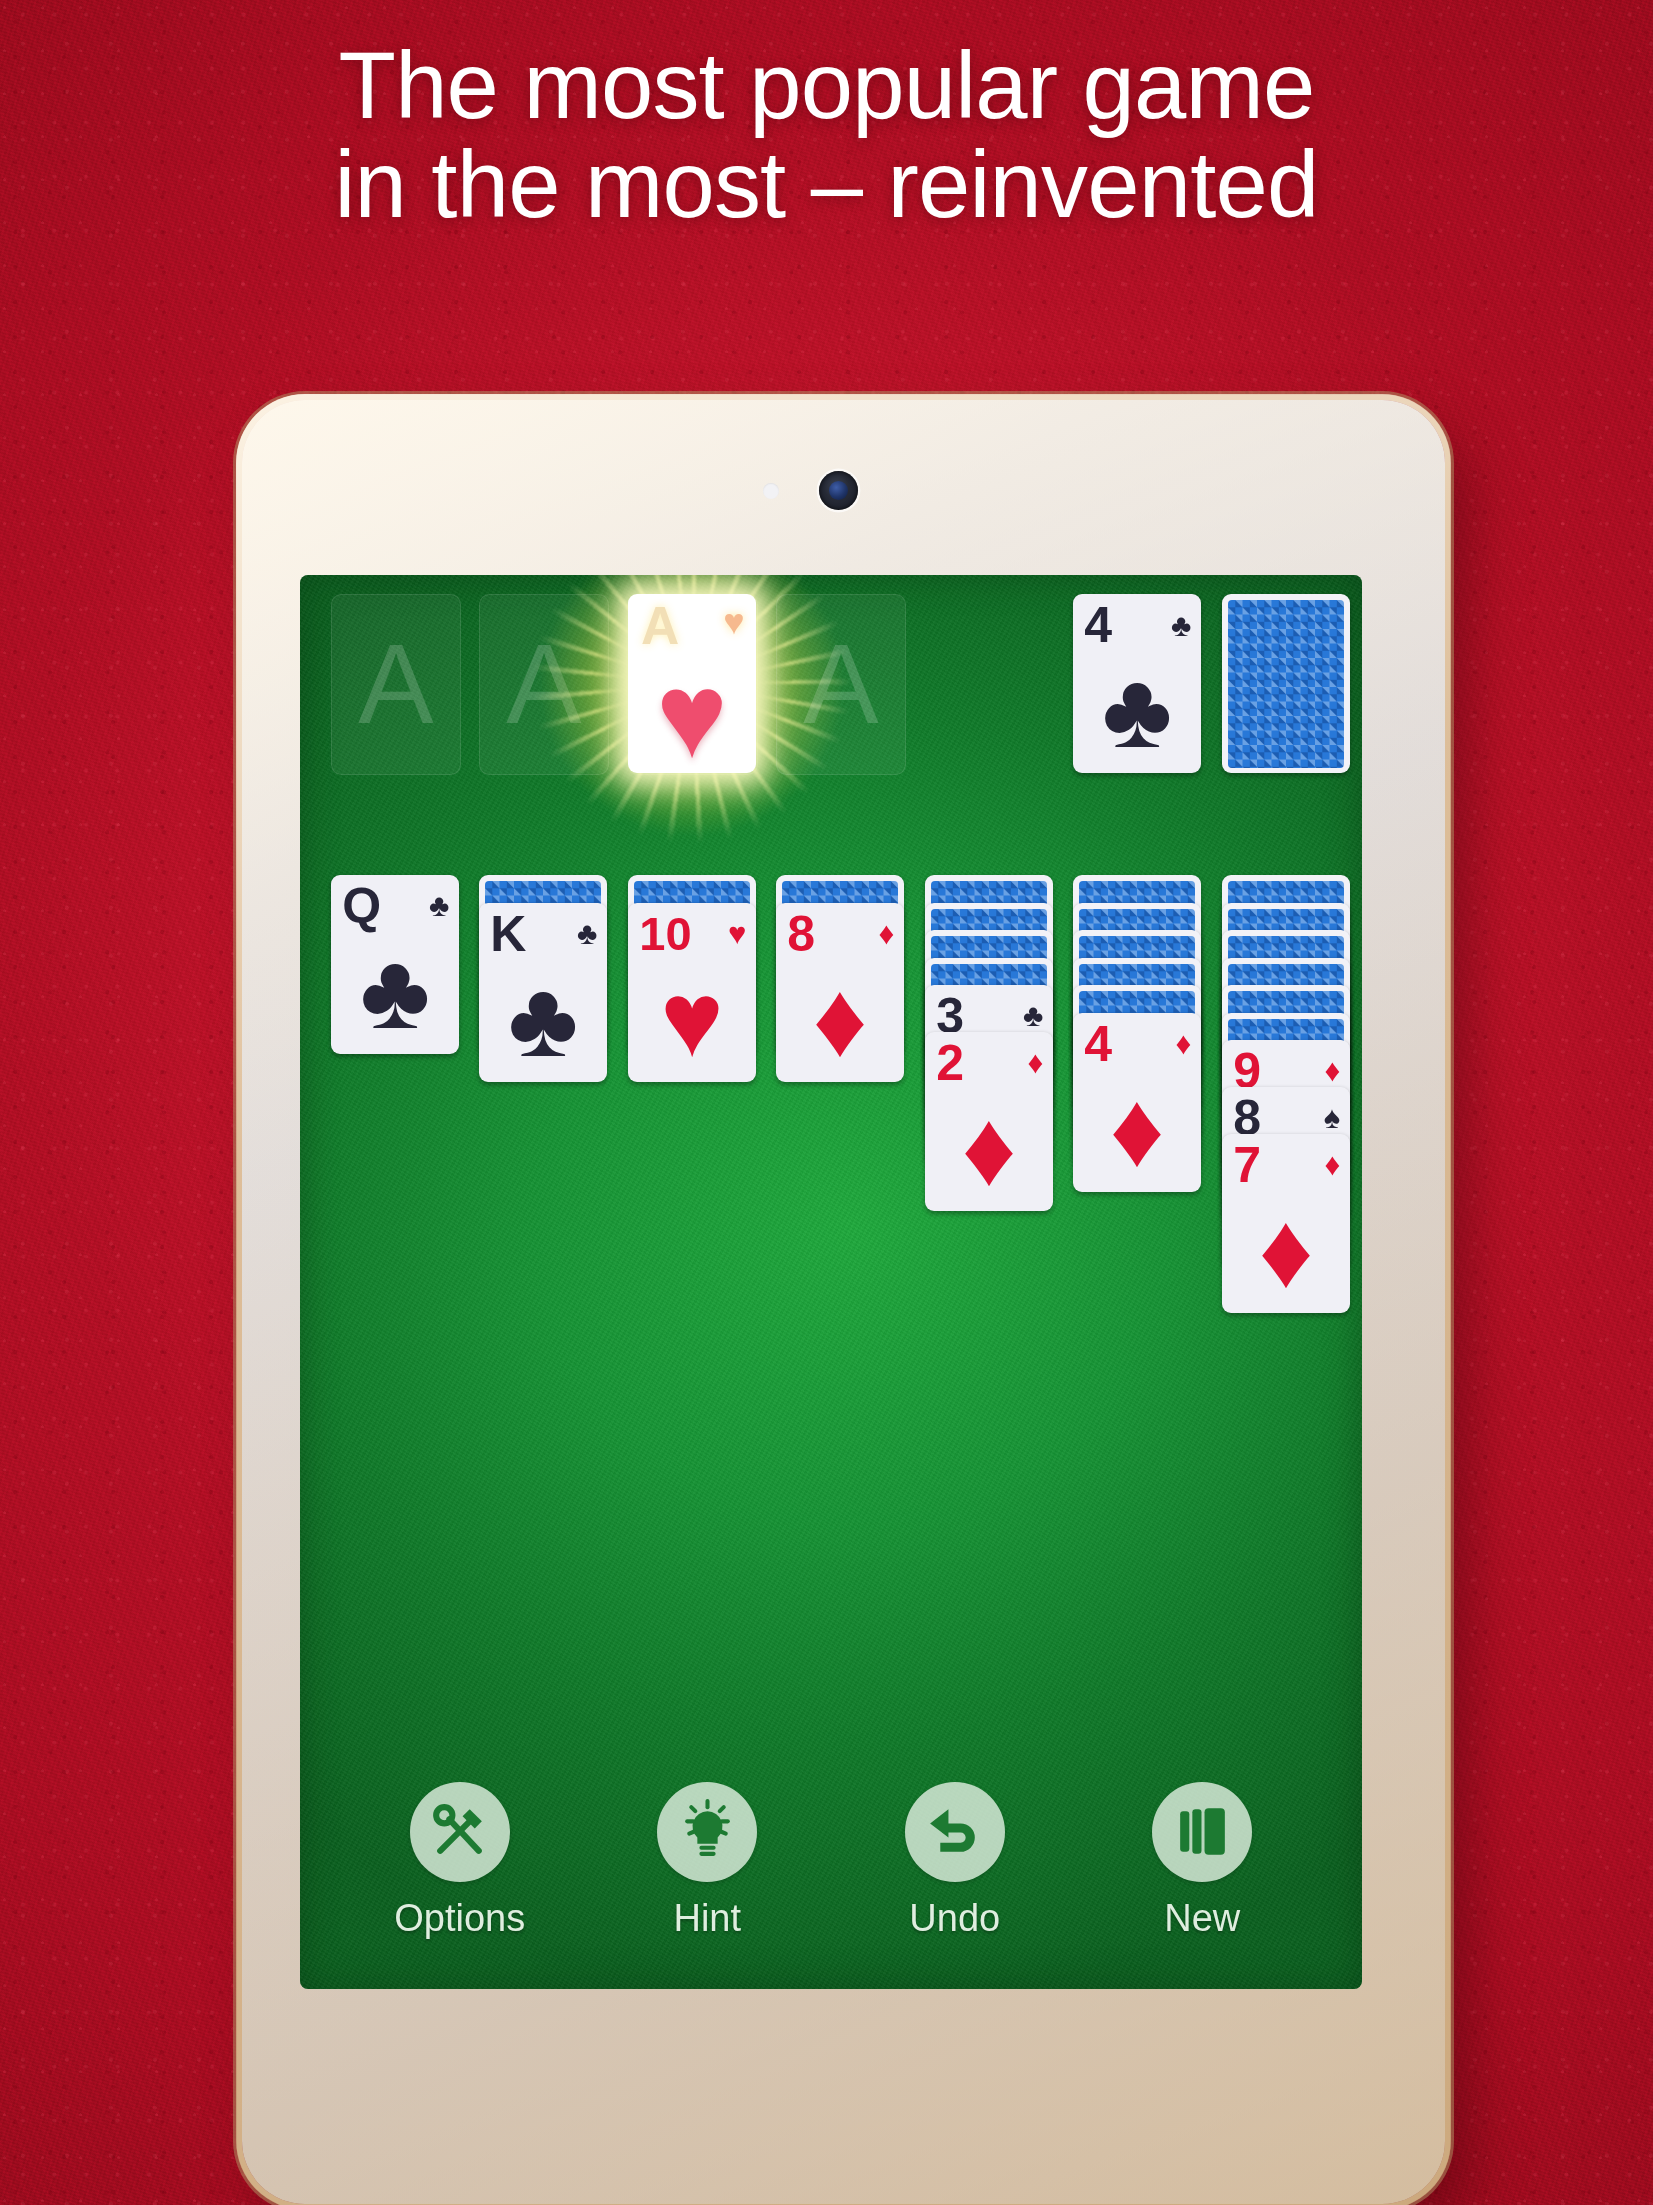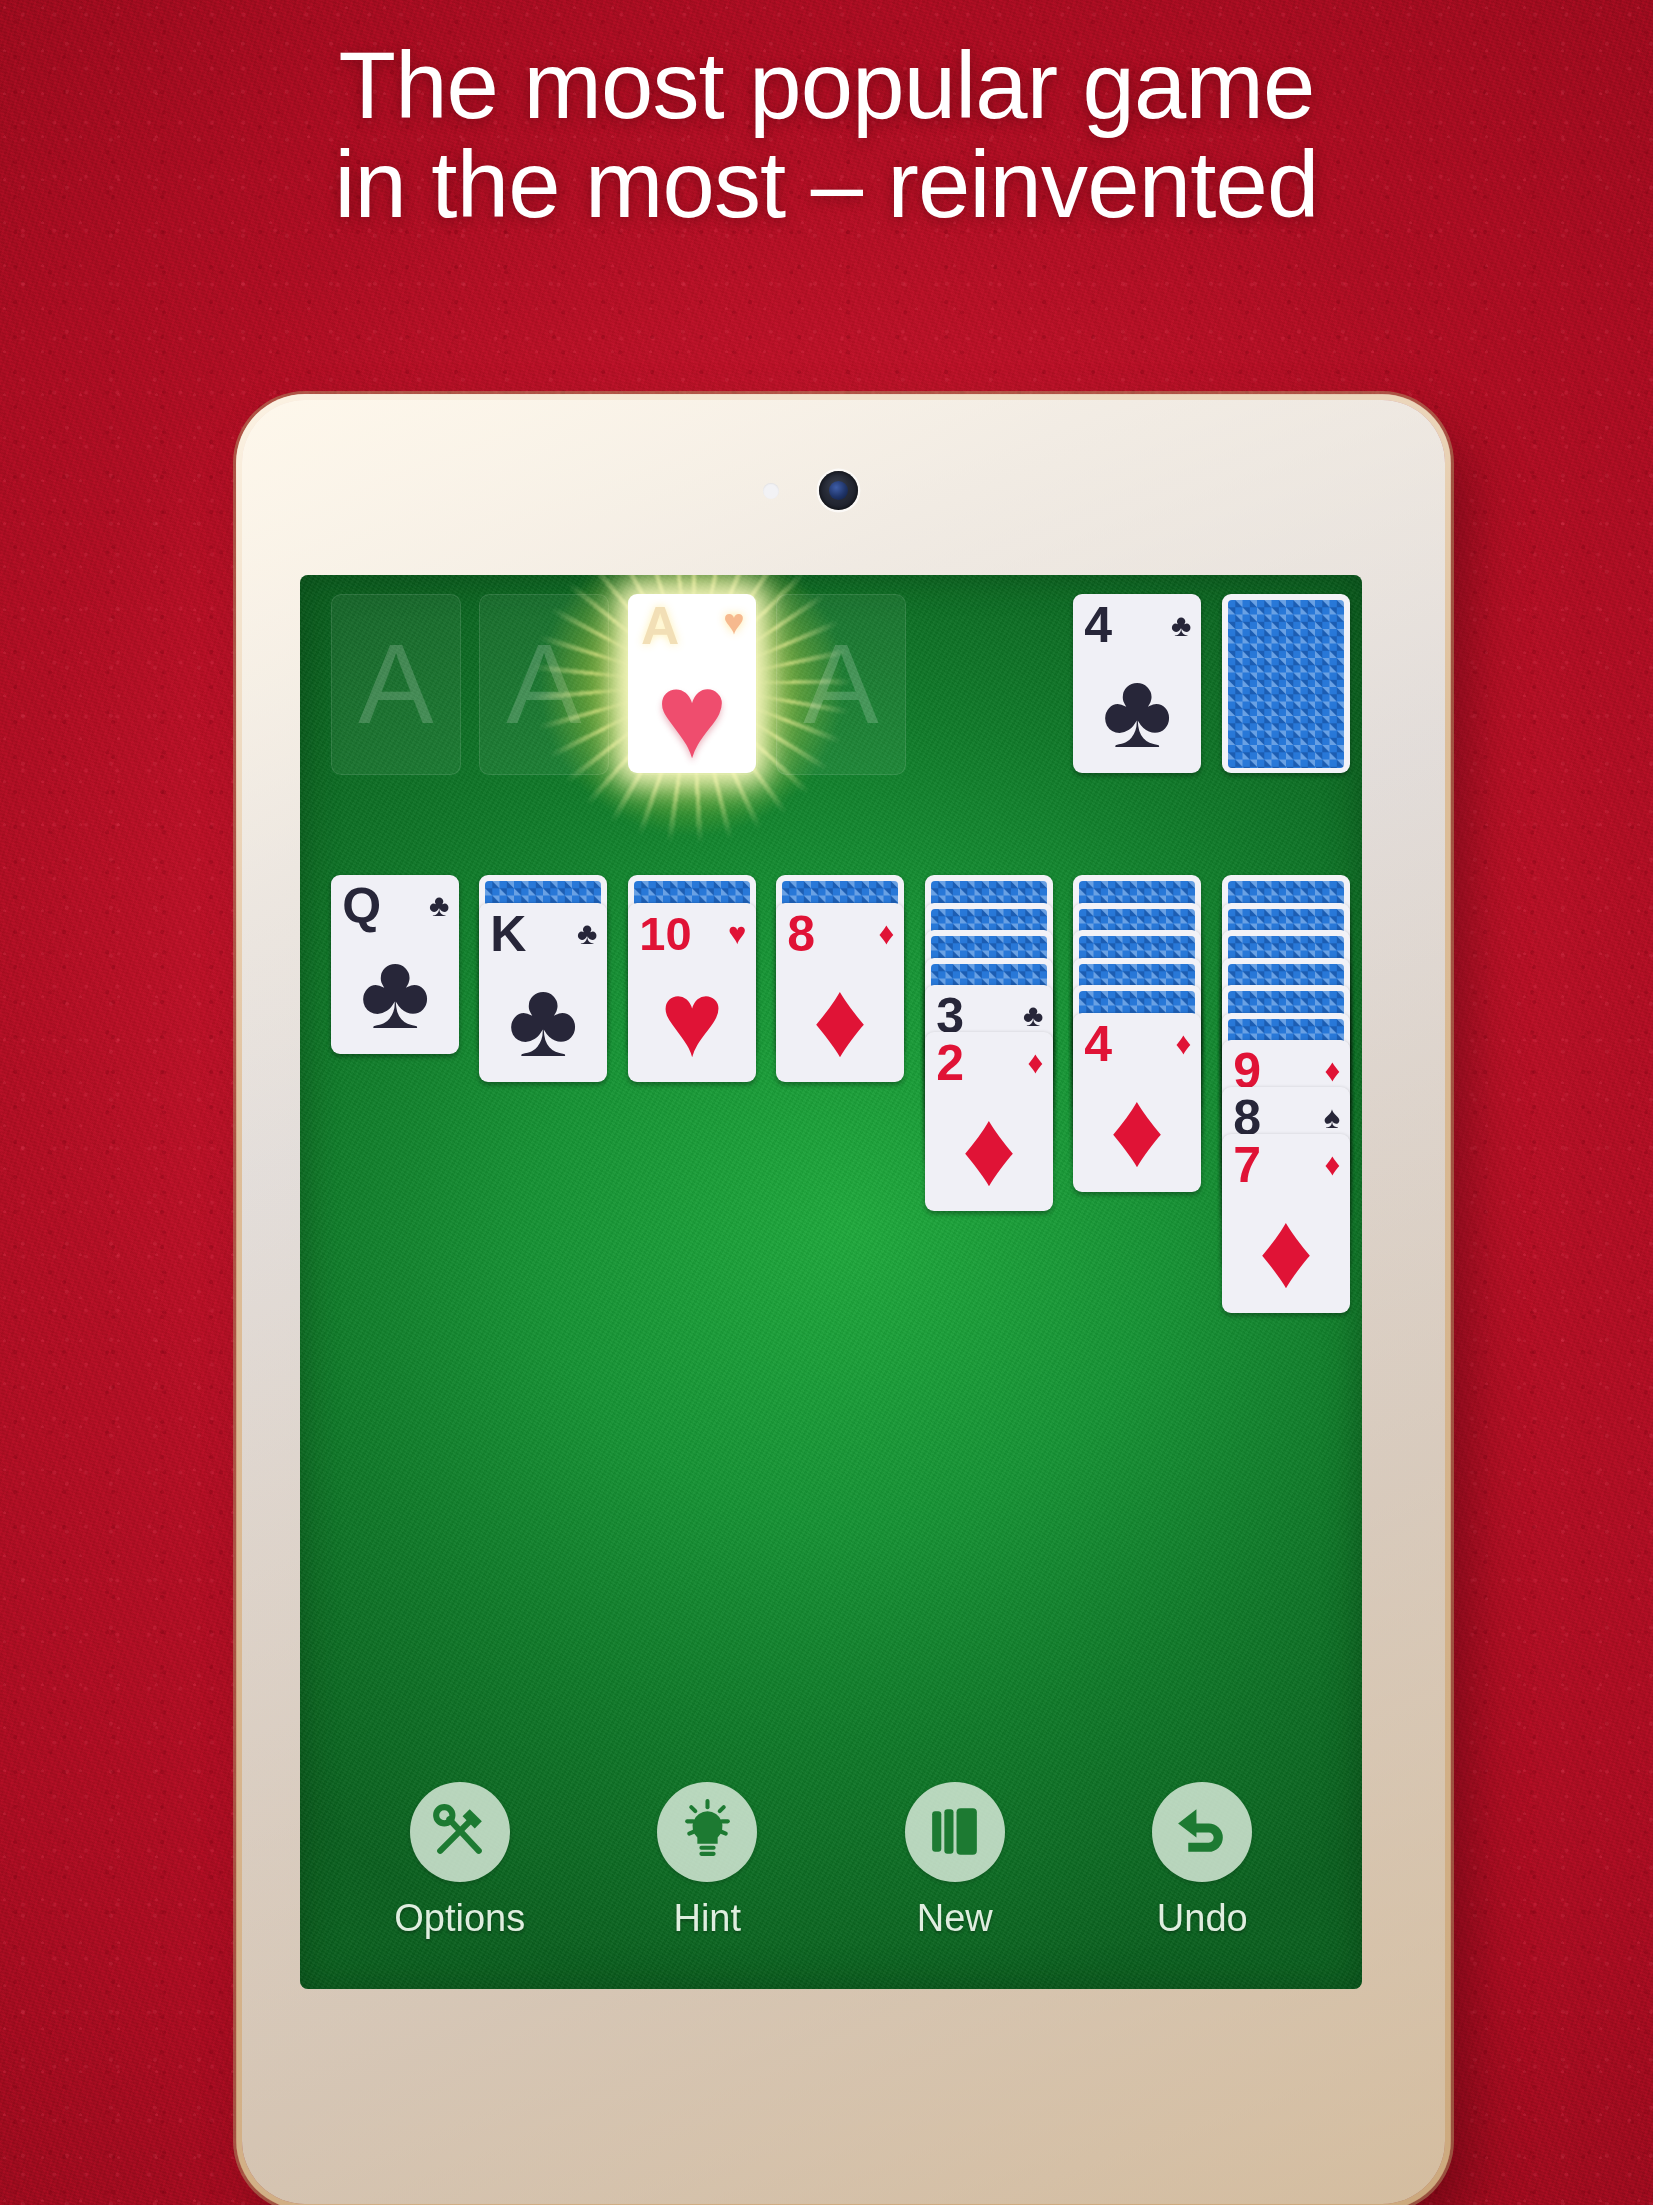--- a/index.html
+++ b/index.html
@@ -399,32 +399,32 @@
               <path d="M50 34 l-5 -2"></path>
           </g>
         </svg>
       </span>
       <span class="lbl">Hint</span>
     </div>
 
     <div class="tool">
       <span class="circ">
         <svg viewBox="0 0 64 64" aria-hidden="true">
+          <path d="M20 24 h18 a14 14 0 0 1 0 28 h-20 v-9 h20 a5 5 0 0 0 0 -10 h-18 z" fill="#1d7a32"></path>
+          <path d="M26 10 L26 38 L8 24 z" fill="#1d7a32"></path>
+        </svg>
+      </span>
+      <span class="lbl">Undo</span>
+    </div>
+
+    <div class="tool">
+      <span class="circ">
+        <svg viewBox="0 0 64 64" aria-hidden="true">
           <rect x="10" y="12" width="9" height="40" rx="3" fill="#1d7a32"></rect>
           <rect x="22" y="10" width="9" height="44" rx="3" fill="#1d7a32"></rect>
           <rect x="34" y="9" width="20" height="46" rx="4" fill="#1d7a32"></rect>
         </svg>
       </span>
       <span class="lbl">New</span>
     </div>
-
-    <div class="tool">
-      <span class="circ">
-        <svg viewBox="0 0 64 64" aria-hidden="true">
-          <path d="M20 24 h18 a14 14 0 0 1 0 28 h-20 v-9 h20 a5 5 0 0 0 0 -10 h-18 z" fill="#1d7a32"></path>
-          <path d="M26 10 L26 38 L8 24 z" fill="#1d7a32"></path>
-        </svg>
-      </span>
-      <span class="lbl">Undo</span>
-    </div>
   </div>
 </div>
 
 
 </body></html>

